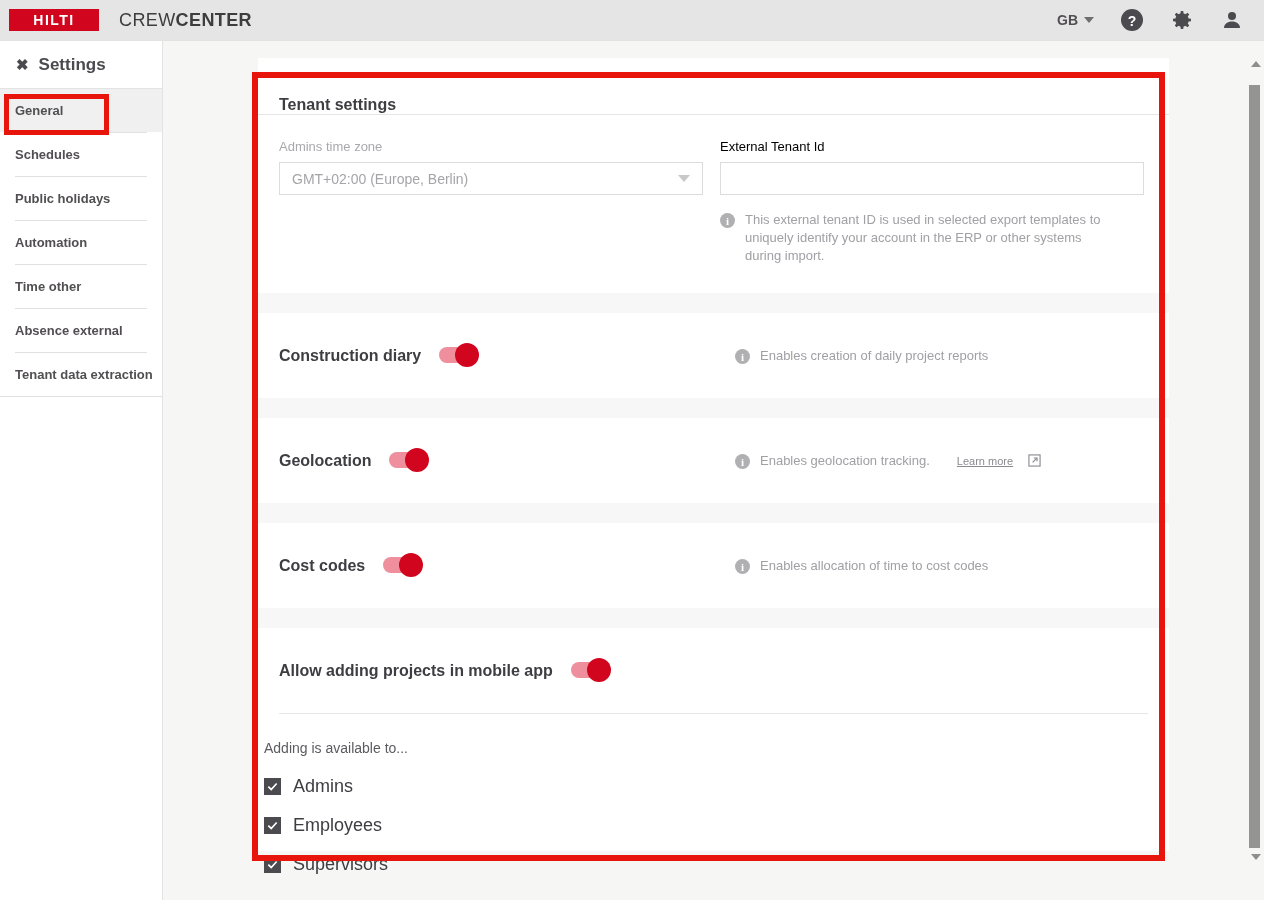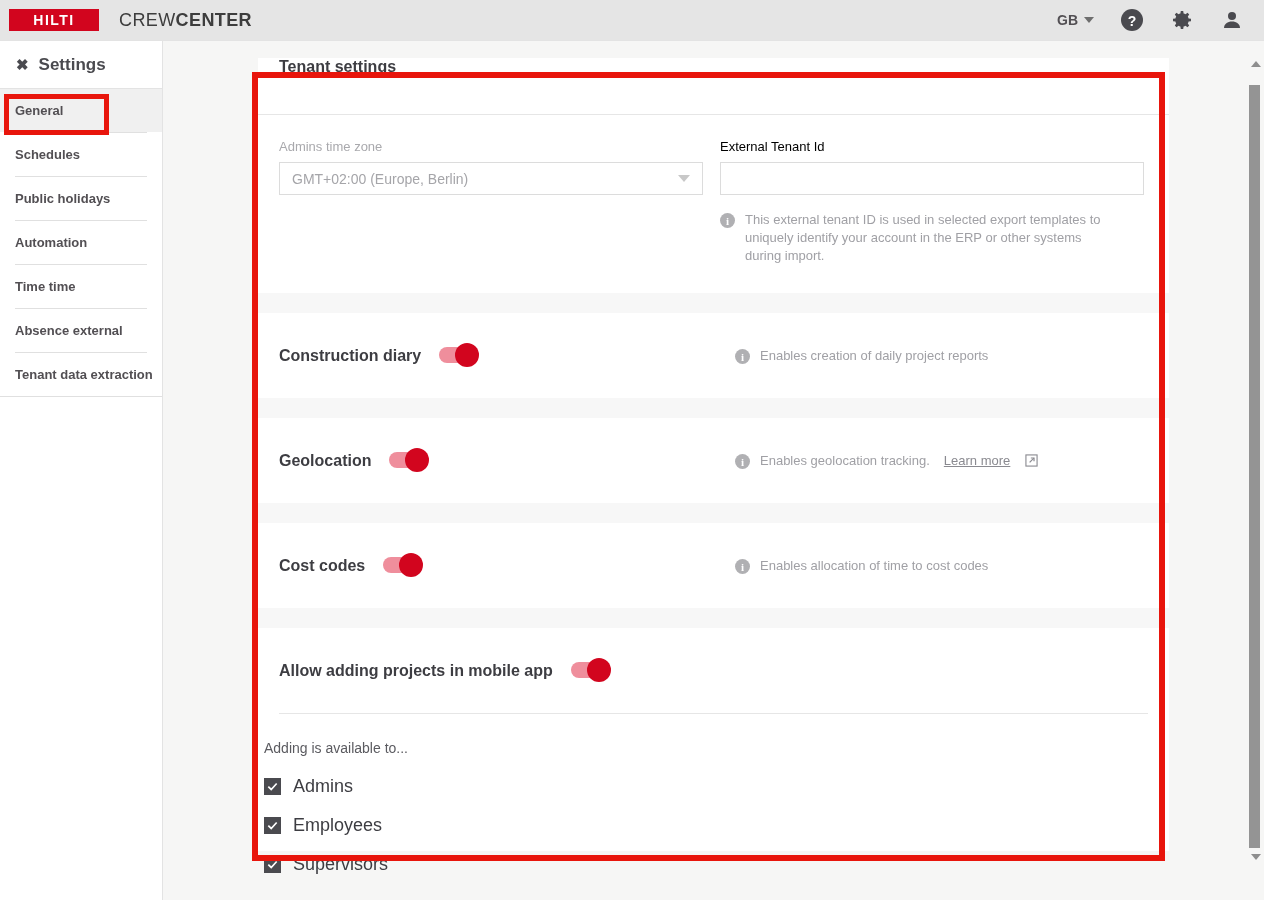--- a/index.html
+++ b/index.html
@@ -83,21 +83,21 @@
     position: absolute; top: 41px; left: 163px;
     width: 1101px; height: 859px;
     background: #f6f6f5;
   }
   .card {
     position: absolute; top: 17px; left: 95px;
     width: 911px; height: 793px;
     background: #ffffff;
   }
   .card-header {
-    height: 57px; display: flex; align-items: flex-start;
+    height: 57px; display: flex; align-items: flex-end;
     padding-left: 21px;
     border-bottom: 1px solid #e6e6e6;
   }
   .card-title { font-size: 16px; font-weight: bold; color: #3d3d42; }
 
   .section-pad { padding: 24px 21px 0 21px; }
   .grid2 { display: flex; }
   .col-left { width: 443px; }
   .col-right { width: 443px; margin-left: 13px; }
 
@@ -160,22 +160,22 @@
     position: absolute; right: -2px; top: -4px;
     width: 24px; height: 24px; border-radius: 50%;
     background: #d2051e;
   }
   .toggle-right {
     display: flex; align-items: center; gap: 10px;
     margin-left: 13px;
   }
   .toggle-desc { font-size: 13px; color: #a0a0a5; }
   .learn-more {
-    font-size: 13px; color: #8a8a90; text-decoration: underline;
-    cursor: pointer; margin-left: 4px;
+    font-size: 11px; color: #8a8a90; text-decoration: underline;
+    cursor: pointer; margin-left: 17px;
   }
   .ext-icon { margin-left: 5px; display: inline-flex; align-items: center; cursor: pointer; }
 
   .divider-line { height: 1px; background: #e6e6e6; margin: 0 21px; }
 
   .avail-block { padding: 26px 21px 0 6px; }
   .avail-label { font-size: 14px; color: #5b5b60; margin-bottom: 20px; }
   .check-row { display: flex; align-items: center; gap: 12px; margin-bottom: 18px; cursor: pointer; }
   .checkbox {
     width: 17px; height: 17px; background: #4a4a4f;
@@ -285,21 +285,21 @@
         <span class="nav-label">Public holidays</span>
       </div>
       <div class="nav-sep"></div>
 
       <div class="nav-item">
         <span class="nav-label">Automation</span>
       </div>
       <div class="nav-sep"></div>
 
       <div class="nav-item">
-        <span class="nav-label">Time time</span>
+        <span class="nav-label">Time other</span>
       </div>
       <div class="nav-sep"></div>
 
       <div class="nav-item">
         <span class="nav-label">Absence external</span>
       </div>
       <div class="nav-sep"></div>
 
       <div class="nav-item">
         <span class="nav-label">Tenant data extraction</span>

